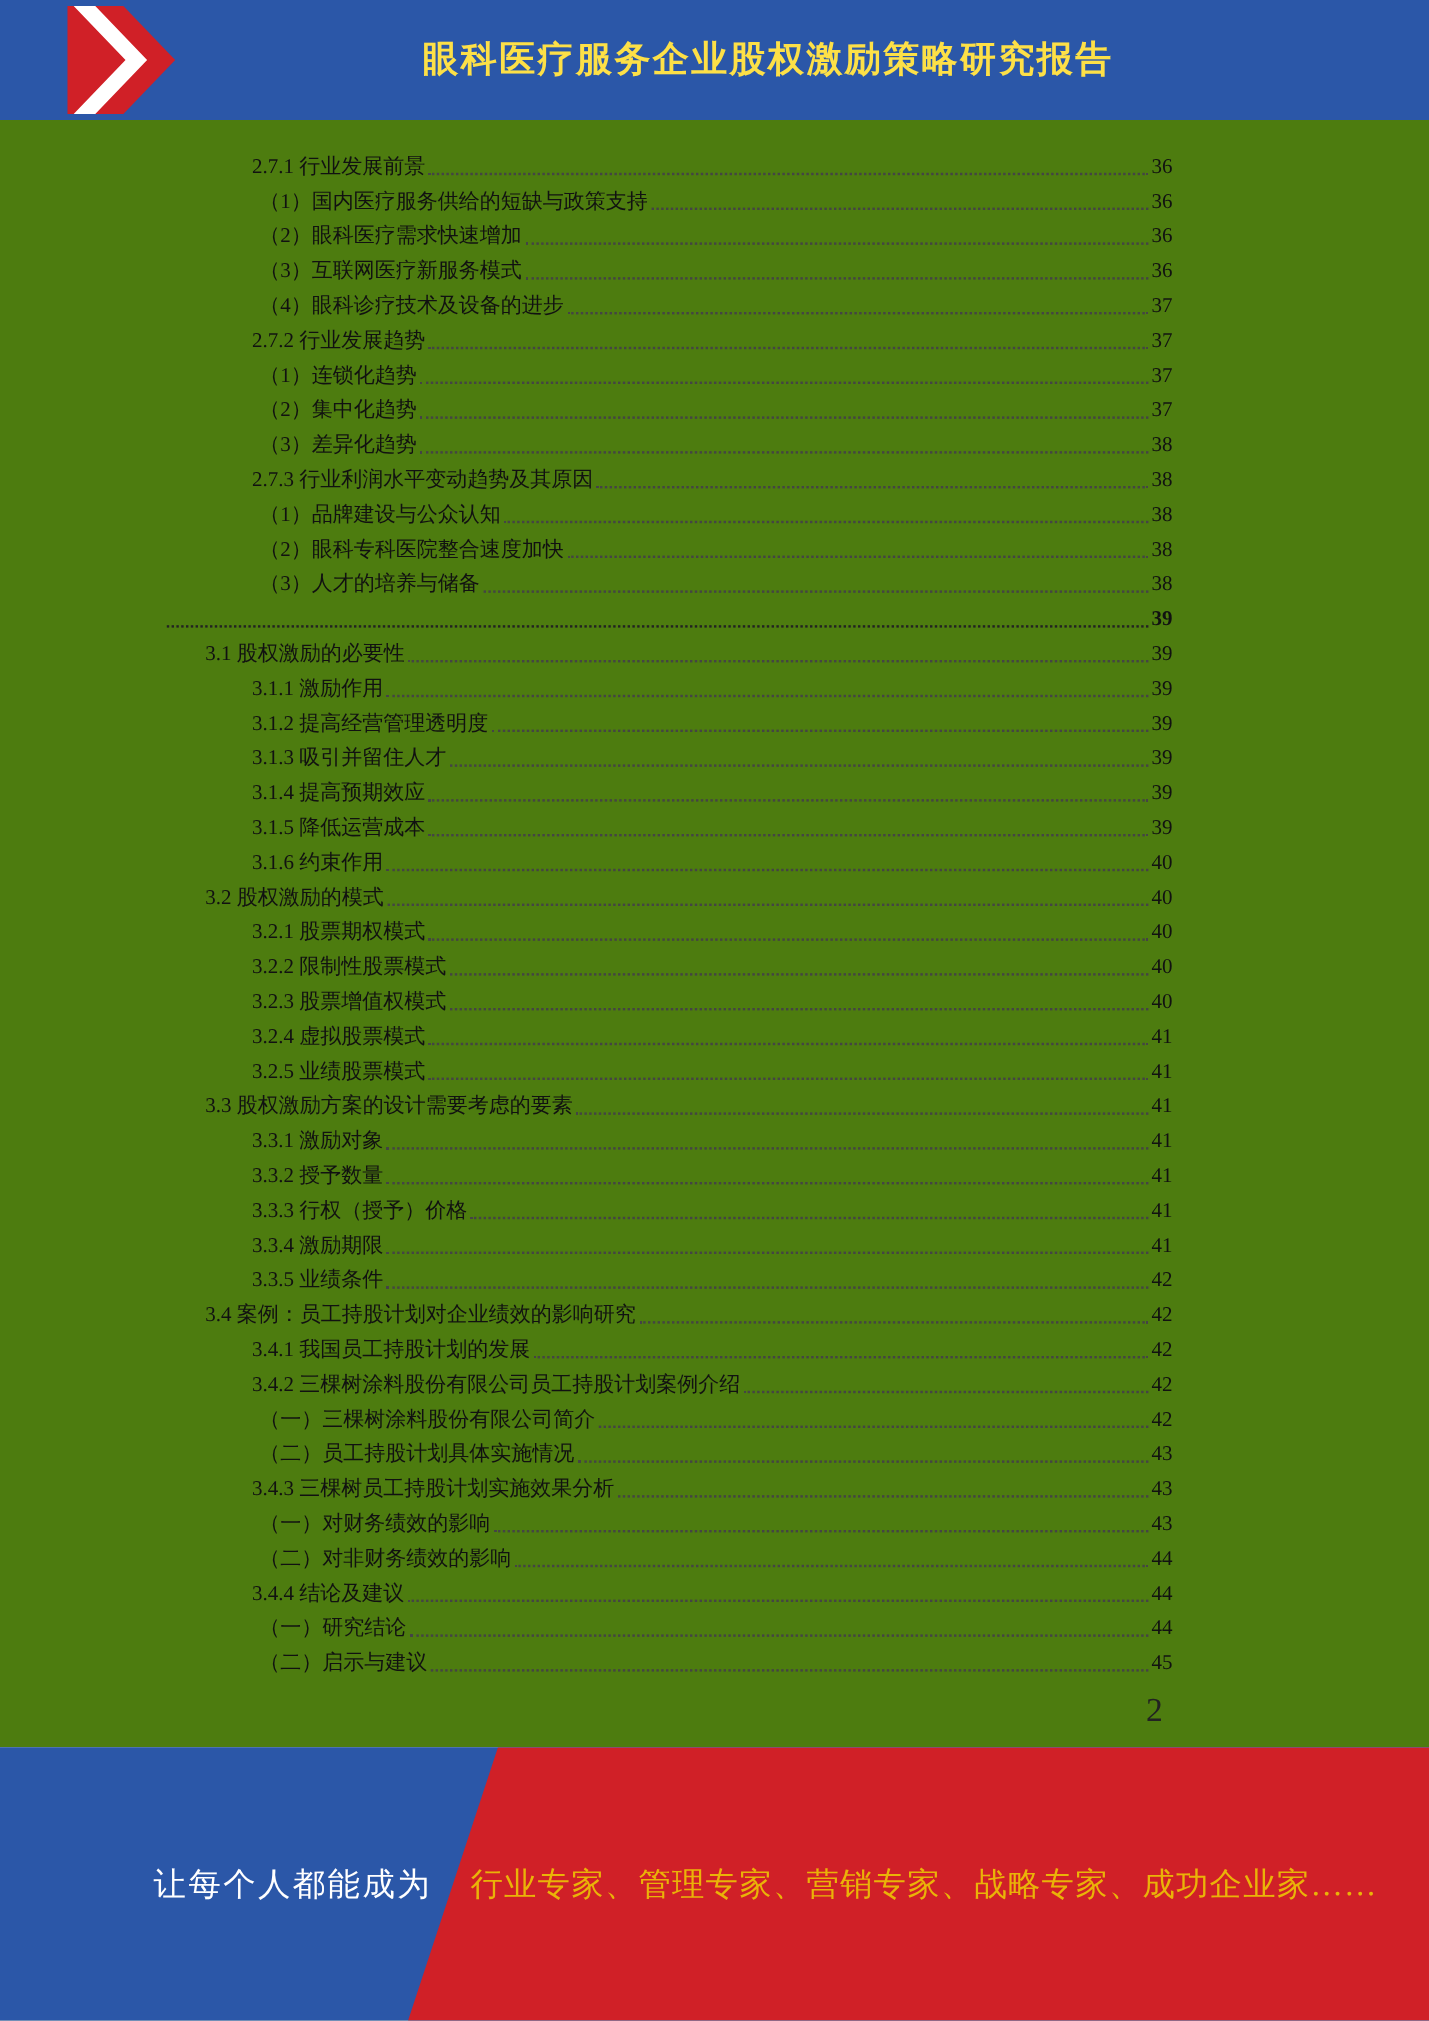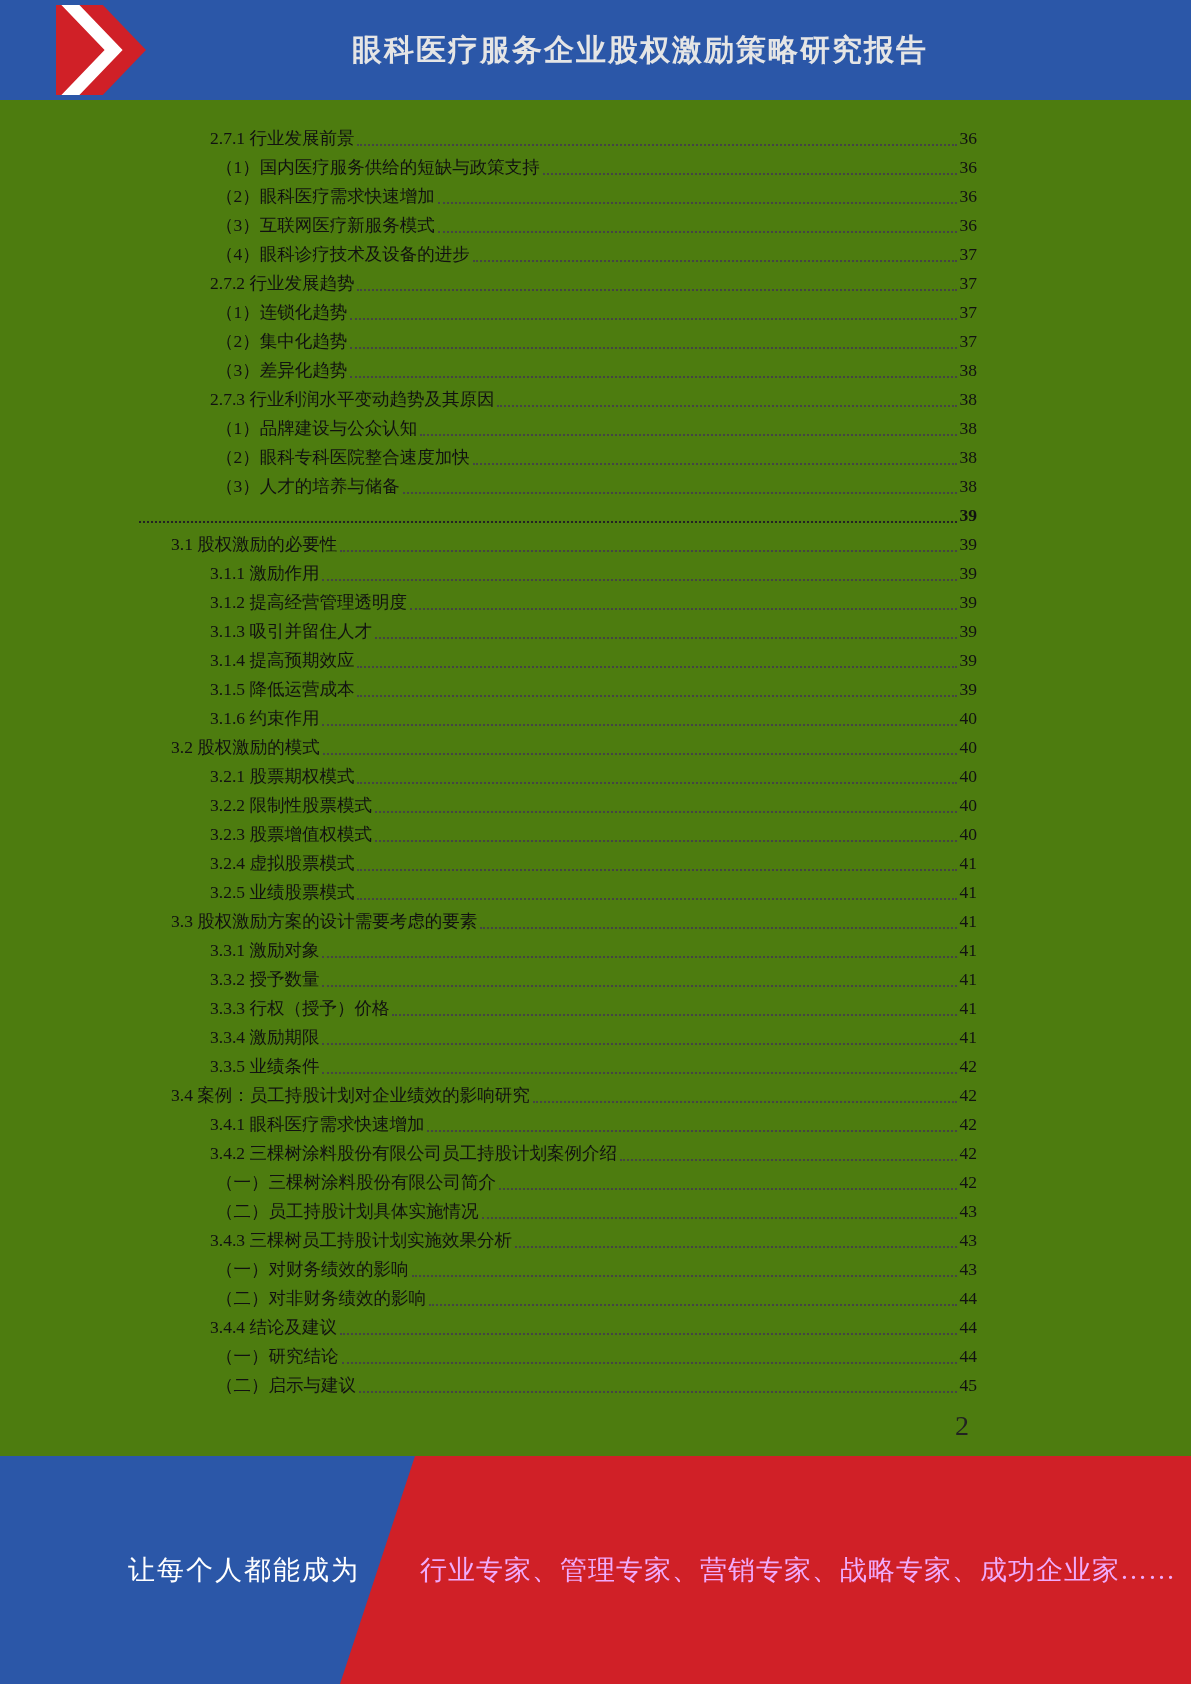--- a/index.html
+++ b/index.html
@@ -12,21 +12,21 @@
     font-family:"Liberation Serif","DejaVu Serif",serif;
     background:#ffffff;
     display:flex;flex-direction:column;
     overflow:hidden;
   }
 
   
   .header{position:relative;height:100px;background:var(--blue);flex:0 0 auto;}
   .title{
     position:absolute;left:0;right:0;top:50%;transform:translateY(-50%);
-    text-align:center;color:#e5e5e5;
+    text-align:center;color:#fde047;
     font-family:"Liberation Sans","DejaVu Sans",sans-serif;
     font-weight:bold;font-size:30px;letter-spacing:2px;
     padding-right:31px;padding-left:120px;
   }
   .arrow{position:absolute;left:56px;top:5px;width:90px;height:90px;}
   .arrow .red-shape{position:absolute;inset:0;background:var(--red);
     clip-path:polygon(0 0,52% 0,100% 50%,52% 100%,0 100%);}
   .arrow .white-shape{position:absolute;inset:0;background:#ffffff;
     clip-path:polygon(6% 0,26% 0,74% 50%,26% 100%,6% 100%,54% 50%);}
 
@@ -57,21 +57,21 @@
     position:absolute;top:0;bottom:0;left:340px;right:0;
     background:var(--red);
     clip-path:polygon(75px 0,100% 0,100% 100%,0 100%);
   }
   .footer-left{
     position:absolute;left:128px;top:50%;transform:translateY(-50%);
     color:#fff;font-size:27px;letter-spacing:2px;white-space:nowrap;
   }
   .footer-right{
     position:absolute;left:392px;right:20px;top:50%;transform:translateY(-50%);
-    color:#f0abfc;font-size:27px;letter-spacing:1px;white-space:nowrap;margin-left:28px;
+    color:#eab308;font-size:27px;letter-spacing:1px;white-space:nowrap;
   }
 </style>
 </head>
 <body>
 
 <header class="header">
   <div class="arrow">
     <div class="red-shape"></div>
     <div class="white-shape"></div>
   </div>
@@ -243,21 +243,21 @@
     <span class="toc-label">3.3.5 业绩条件</span>
     <span class="leader"></span>
     <span class="toc-page">42</span>
   </div>
       <div class="toc-row lvl-1">
     <span class="toc-label">3.4 案例：员工持股计划对企业绩效的影响研究</span>
     <span class="leader"></span>
     <span class="toc-page">42</span>
   </div>
       <div class="toc-row lvl-2">
-    <span class="toc-label">3.4.1 眼科医疗需求快速增加</span>
+    <span class="toc-label">3.4.1 我国员工持股计划的发展</span>
     <span class="leader"></span>
     <span class="toc-page">42</span>
   </div>
       <div class="toc-row lvl-2">
     <span class="toc-label">3.4.2 三棵树涂料股份有限公司员工持股计划案例介绍</span>
     <span class="leader"></span>
     <span class="toc-page">42</span>
   </div>
       <div class="toc-row lvl-3">
     <span class="toc-label">（一）三棵树涂料股份有限公司简介</span>

